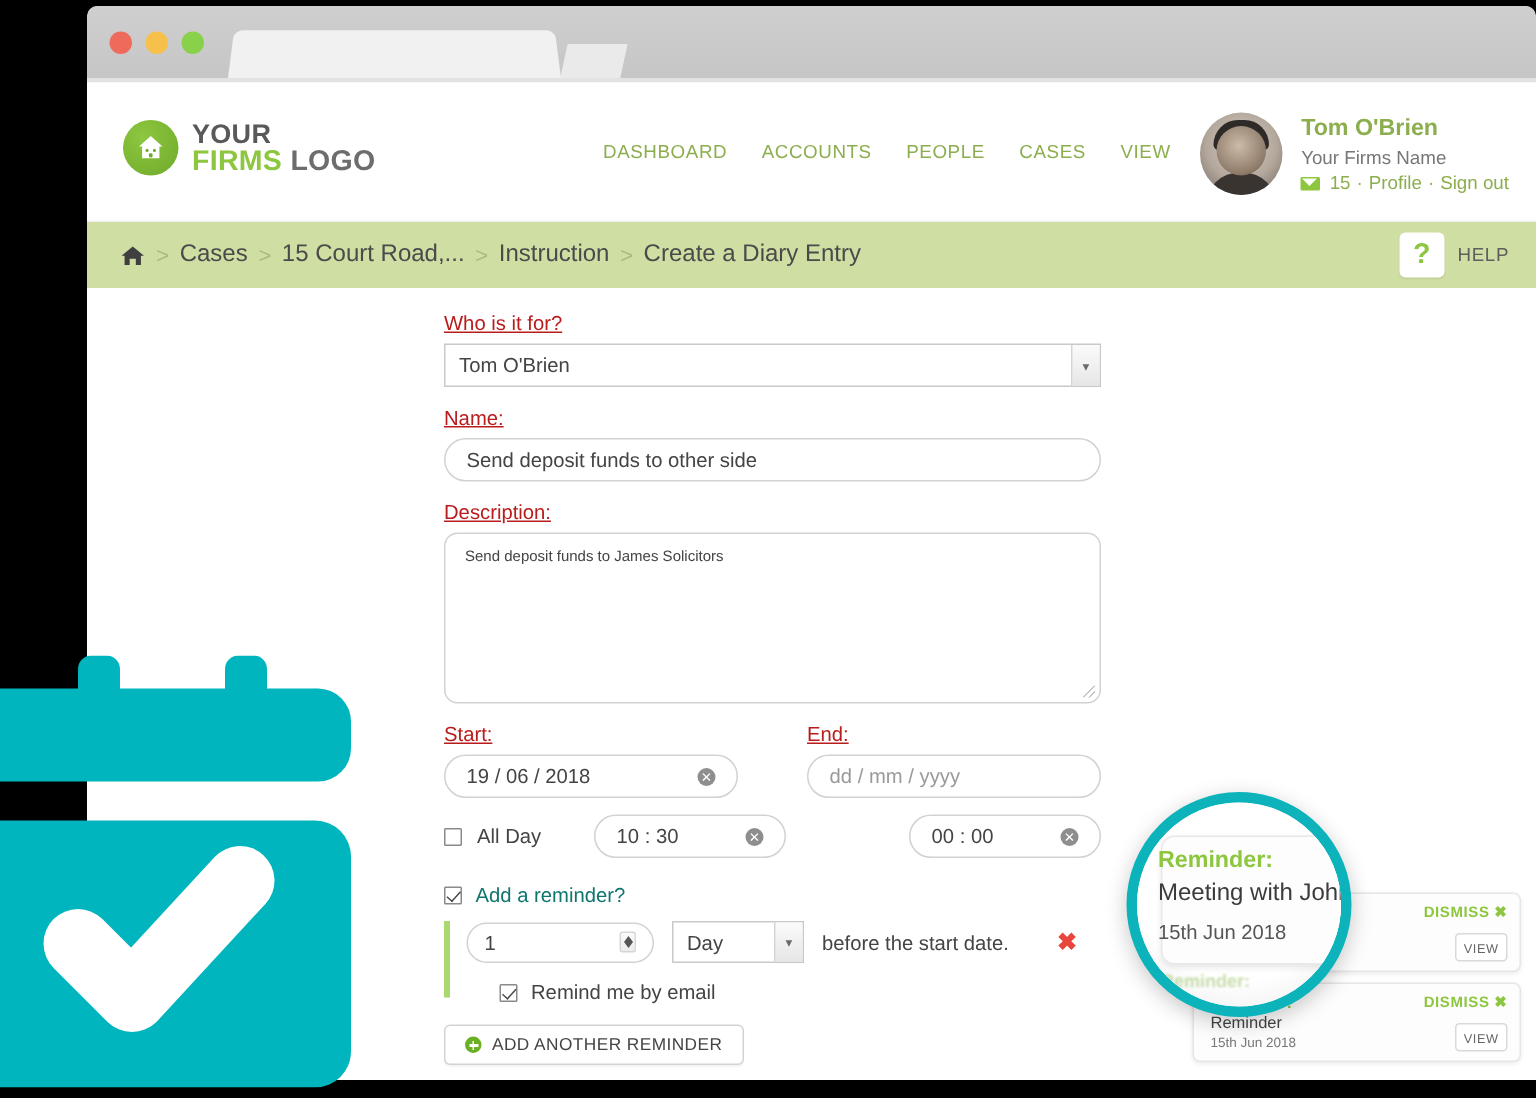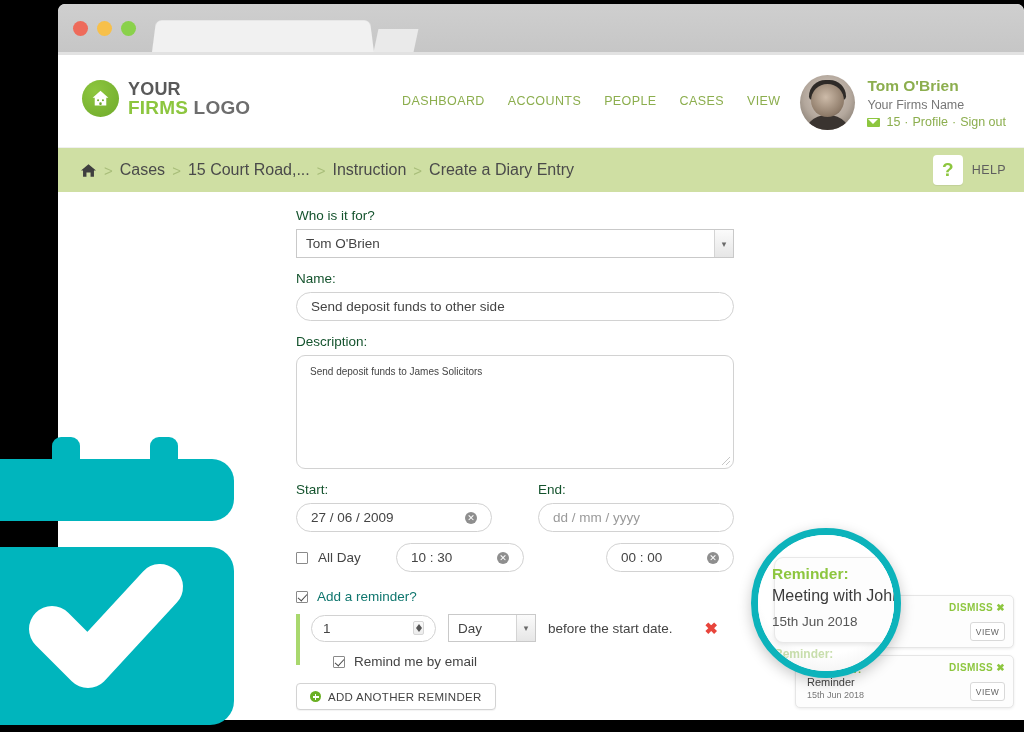--- a/index.html
+++ b/index.html
@@ -147,21 +147,21 @@
     box-shadow: 0 1px 1px rgba(0,0,0,.07);
   }
   .help-label { font-size: 12.5px; color: #5e5e5e; letter-spacing: .4px; }
 
   
   .content { position: relative; background: #ffffff; height: 535px; }
   .form {
     position: absolute; left: 238px; top: 16px;
     width: 438px;
   }
-  .fld-label { font-size: 13.5px; color: #14532d; margin-bottom: 6px; }
+  .fld-label { font-size: 13.5px; color: #b91c1c; margin-bottom: 6px; text-decoration: underline; }
   .pill {
     width: 100%; height: 29px;
     border: 1px solid #d2d2d2; border-radius: 16px;
     background: #fff; font-size: 13.5px; color: #444;
     padding: 0 14px; display: flex; align-items: center;
     font-family: "Liberation Sans", sans-serif;
   }
   .pill.ph { color: #9a9a9a; }
   .select-box {
     width: 100%; height: 29px; border: 1px solid #c9c9c9;
@@ -436,21 +436,21 @@
         <div class="fld-label">Description:</div>
         <div class="ta">
           <span>Send deposit funds to James Solicitors</span>
           <span class="ta-grip"></span>
         </div>
 
         <div class="row2" style="margin-top:13px;">
           <div class="col">
             <div class="fld-label">Start:</div>
             <div class="pill">
-              <span class="fill">27 / 06 / 2009</span>
+              <span class="fill">19 / 06 / 2018</span>
               <span class="clear-x">✕</span>
             </div>
           </div>
           <div class="col">
             <div class="fld-label">End:</div>
             <div class="pill ph">
               <span class="fill">dd / mm / yyyy</span>
             </div>
           </div>
         </div>

